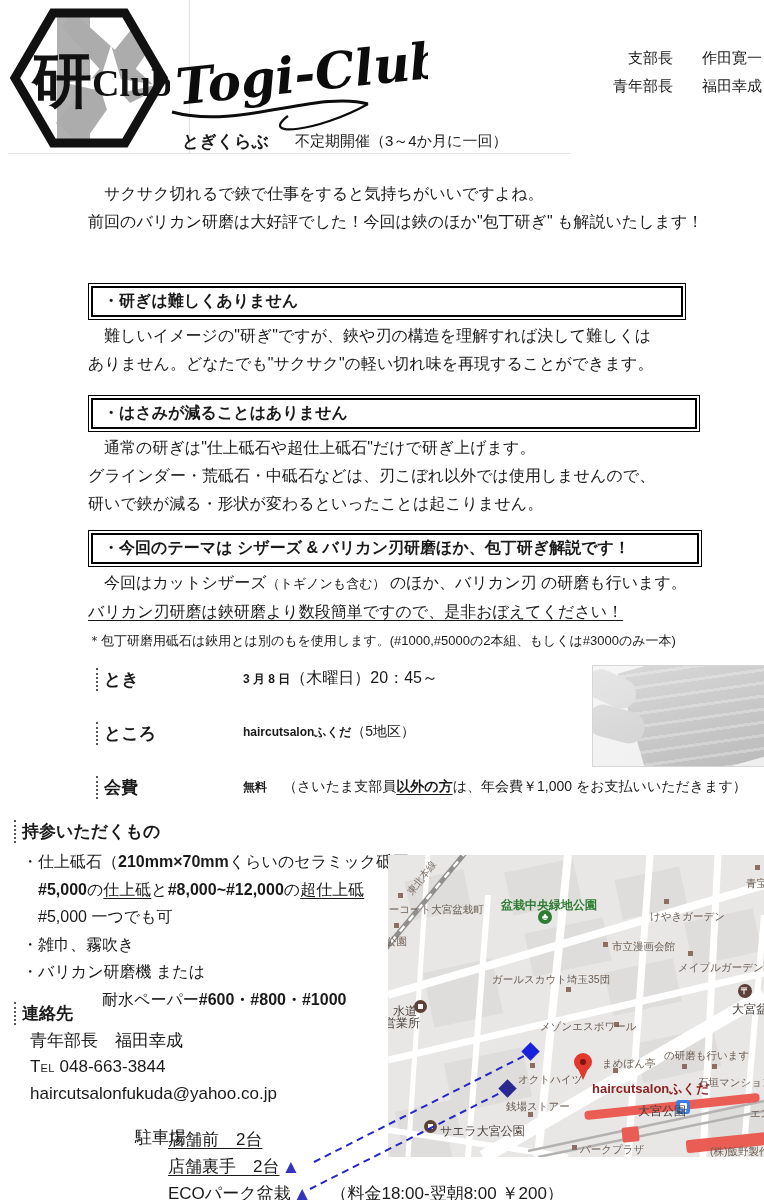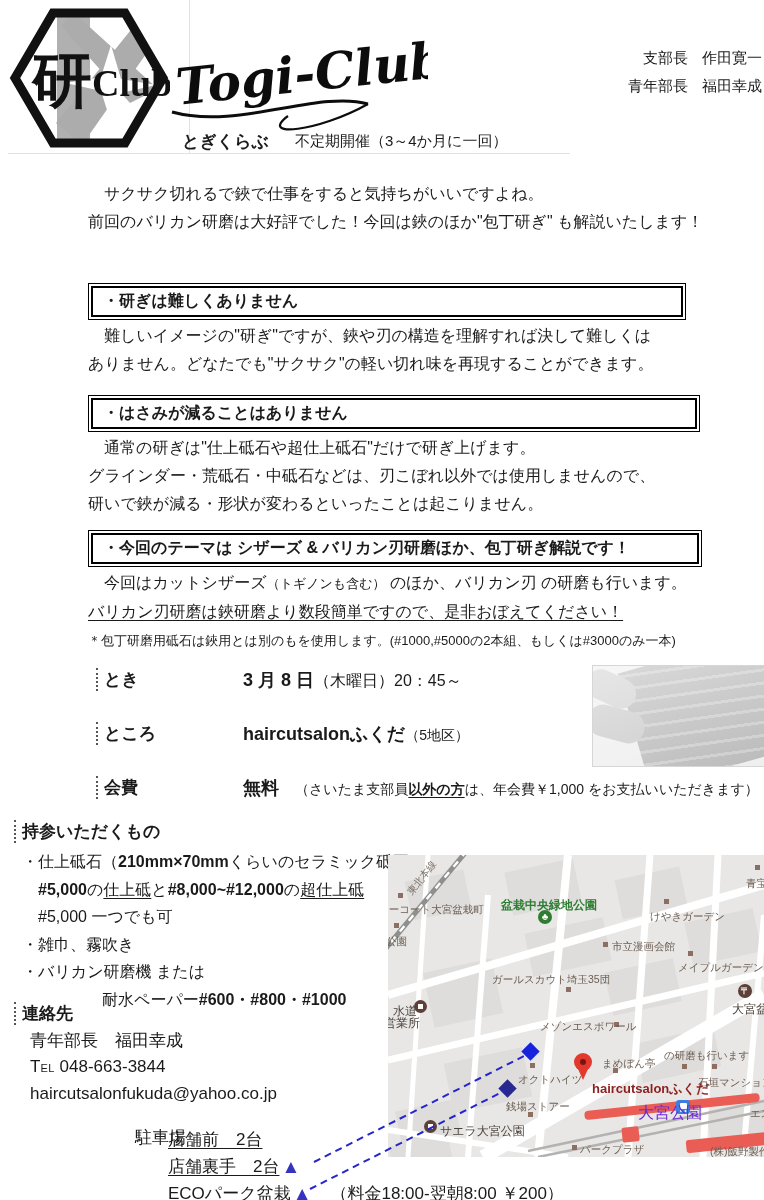--- a/index.html
+++ b/index.html
@@ -3,40 +3,40 @@
 <meta charset="utf-8">
 <style>
   html,body{margin:0;padding:0;background:#888;}
   .page{position:relative;width:764px;height:1200px;margin:0 auto;background:#fff;overflow:hidden;
         font-family:"Liberation Sans","DejaVu Sans",sans-serif;color:#1a1a1a;}
   .abs{position:absolute;}
   .hairline{position:absolute;background:#e2e2e2;}
   
   .officers{position:absolute;right:2px;top:44px;text-align:right;font-size:15px;line-height:28px;}
   .officers .row span{display:inline-block;}
-  .officers .role{margin-right:14px;}
+  .officers .role{margin-right:29px;}
   .kana{position:absolute;left:182px;top:130px;font-size:17px;font-weight:bold;}
   .schedule{position:absolute;left:295px;top:132px;font-size:15px;}
   
   .intro{position:absolute;left:88px;top:180px;width:660px;font-size:16px;line-height:28px;}
   
   .hbox{position:absolute;border:1px solid #000;padding:2px;background:#fff;}
   .hbox .inner{border:2px solid #000;padding:3px 10px;font-size:16px;font-weight:bold;white-space:nowrap;}
   .para{position:absolute;font-size:16px;line-height:28px;white-space:nowrap;}
   .segline{min-height:20px;}
   .segline span.b{font-weight:bold;}
   .segline span.u{text-decoration:underline;text-underline-offset:3px;}
   .segline span.sm{font-size:13px;}
   .segline span.c{font-size:11px;letter-spacing:.5px;}
   .segline span.tri{color:#3434c0;font-size:19px;text-decoration:none;vertical-align:-1px;padding:0 2px;}
   
   .dotleft{border-left:2px dotted #555;padding-left:6px;}
   .dlabel{position:absolute;left:96px;font-size:17px;font-weight:bold;}
   .dvalue{position:absolute;left:243px;font-size:16px;white-space:nowrap;}
-  .dvalue .b{font-weight:bold;font-size:18px;margin-top:12px;}
+  .dvalue .b{font-weight:bold;font-size:12px;margin-top:12px;}
   .dvalue .sm{font-size:14px;}
   .dvalue .bu{font-weight:bold;text-decoration:underline;text-underline-offset:3px;}
   
   .blockhead{position:absolute;font-size:17px;font-weight:bold;}
   .list{position:absolute;font-size:16px;line-height:27.5px;white-space:nowrap;}
   .contact{position:absolute;font-size:17px;line-height:26px;white-space:nowrap;}
   
   .parking-label{position:absolute;left:97px;top:1126px;font-size:17px;margin-left:32px;}
   .parking-lines{position:absolute;left:168px;top:1126px;font-size:17px;line-height:27px;white-space:nowrap;z-index:7;}
   
@@ -45,21 +45,21 @@
   .photo .slab{position:absolute;left:38px;top:-18px;width:170px;height:120px;transform:rotate(-16deg);
          background:repeating-linear-gradient(8deg,#7d7d7d 0 10px,#a4a4a4 10px 13px);opacity:.55;}
   .photo .finger1{position:absolute;left:-8px;top:8px;width:52px;height:30px;border-radius:16px;background:#c9c9c9;transform:rotate(25deg);}
   .photo .finger2{position:absolute;left:-6px;top:42px;width:58px;height:32px;border-radius:16px;background:#c2c2c2;transform:rotate(15deg);}
   .photo .glare{position:absolute;inset:0;background:linear-gradient(160deg,rgba(255,255,255,.55),rgba(255,255,255,.15));}
   
   .map{position:absolute;left:388px;top:855px;width:376px;height:302px;overflow:hidden;background:#e8e7e5;z-index:1;}
   .map-label{position:absolute;font-size:10.5px;color:#6b5d52;white-space:nowrap;z-index:4;}
   .map-label.park{color:#2e7d32;font-weight:bold;font-size:12px;}
   .map-label.shop{color:#8c1f1f;font-weight:bold;font-size:13px;}
-  .map-label.station{color:#6d28d9;font-size:16px;}
+  .map-label.station{color:#404040;font-size:12px;}
   .map-label.rail{color:#7a6f66;font-size:10px;}
   .map-label.big{font-size:12px;color:#4a423c;}
   .map-icon{position:absolute;z-index:3;}
   .map-icon.dot{width:5px;height:5px;background:#8d6e63;}
   .map-icon.circle{width:13px;height:13px;border-radius:50%;background:#5d4037;}
   .map-icon.circle::after{content:'';position:absolute;left:4px;top:4px;width:5px;height:5px;background:#fff;}
   .map-icon.post{width:14px;height:14px;border-radius:50%;background:#5d4037;color:#fff;font-size:9px;
                  text-align:center;line-height:14px;font-weight:bold;}
   .map-icon.tree{width:14px;height:14px;border-radius:50%;background:#2e7d32;color:#fff;font-size:10px;
                  text-align:center;line-height:13px;}

